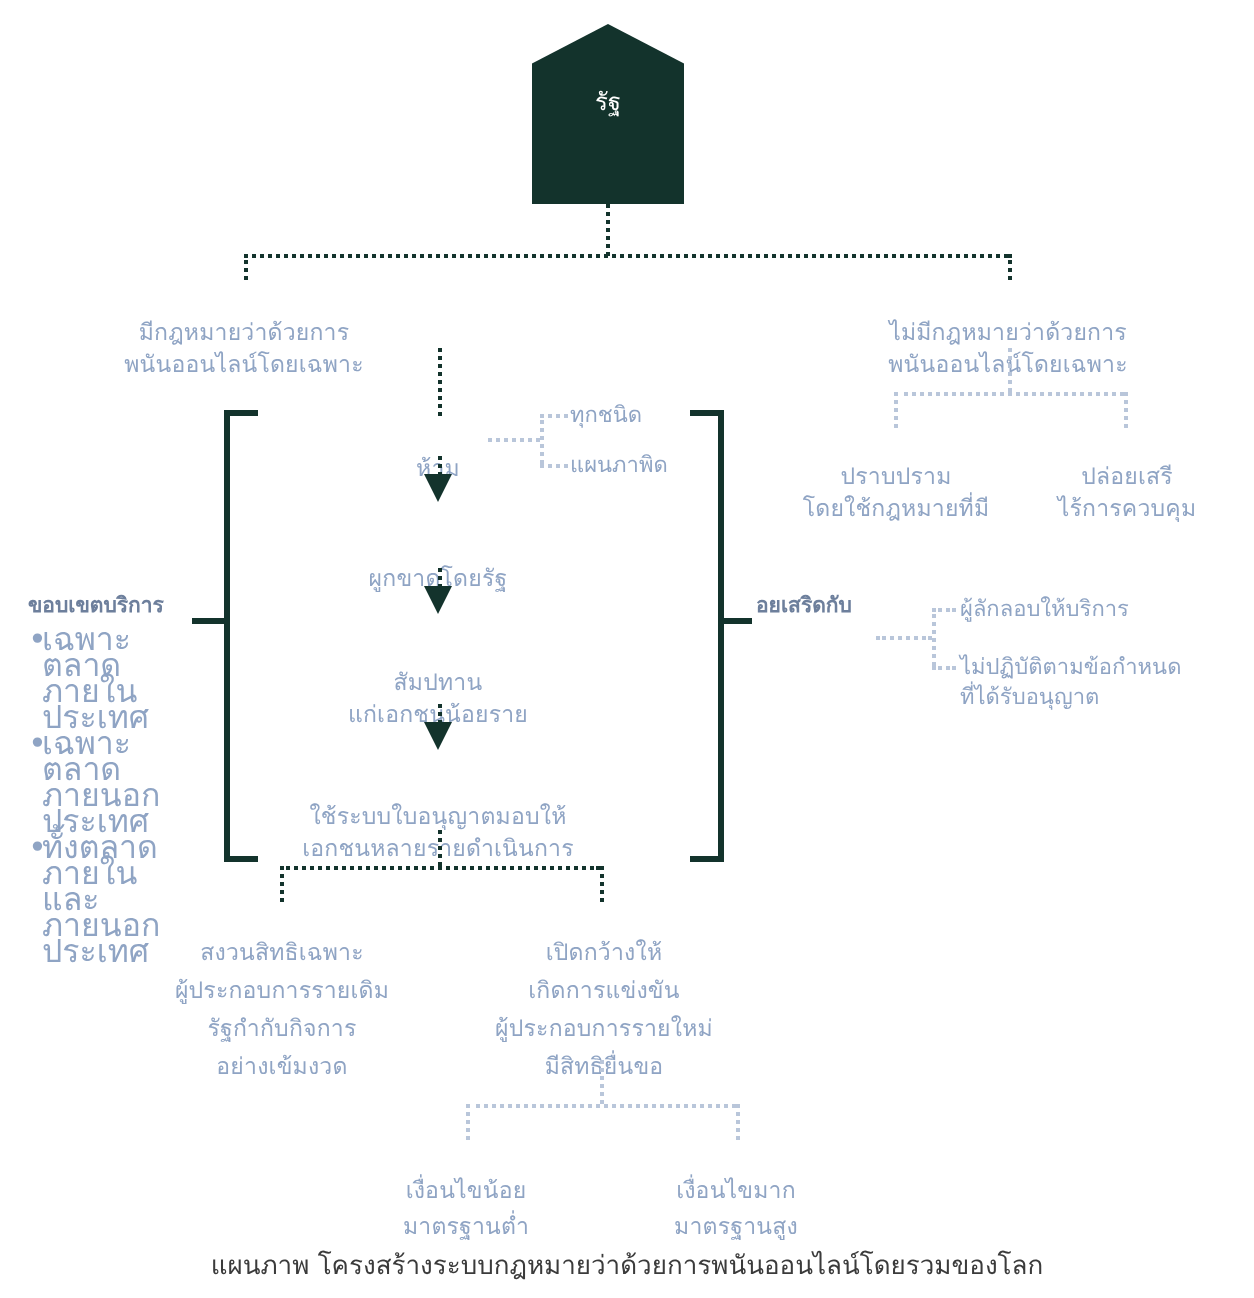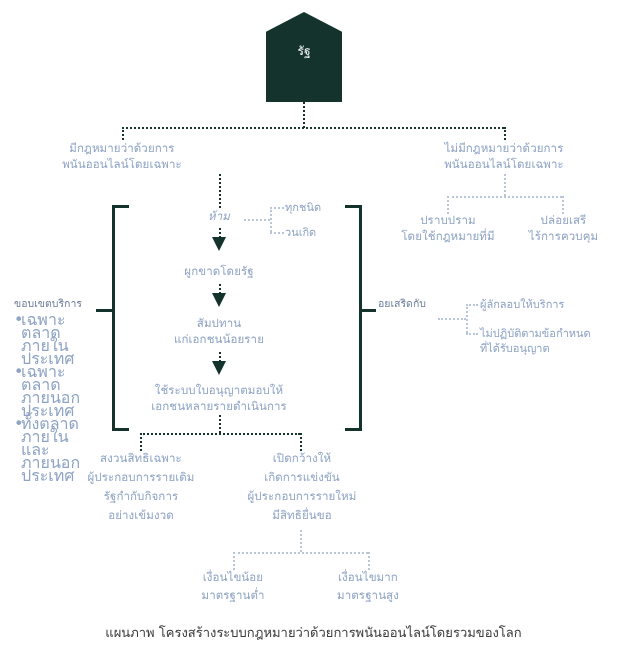--- a/index.html
+++ b/index.html
@@ -22,21 +22,21 @@
   }
   .node {
     position: absolute;
     text-align: center;
     color: #8fa4c4;
     font-size: 11.5px;
     line-height: 16px;
     white-space: pre-line;
     letter-spacing: 0.1px;
   }
-  .node.blue   { color: #8fa4c4; }
+  .node.blue   { color: #8fa4c4; margin-top: 18px; }
   .state-box {
     position: absolute;
     left: 266px;
     top: 12px;
     width: 76px;
     height: 90px;
     background: #13332c;
     clip-path: polygon(0% 22%, 50% 0%, 100% 22%, 100% 100%, 0% 100%);
   }
   .state-label {
@@ -77,21 +77,21 @@
     width: 0; height: 0;
     border-left: 7px solid transparent;
     border-right: 7px solid transparent;
     border-top: 14px solid #13332c;
   }
   .side-title {
     position: absolute;
     color: #6d7f9c;
     font-size: 10.5px;
     line-height: 13.5px;
-    font-weight: normal;
+    font-weight: bold;
   }
   .side-list {
     position: absolute;
     color: #8fa4c4;
     font-size: 16px;
     line-height: 13px;
     margin: 0;
     padding: 0;
     list-style: none;
   }
@@ -150,28 +150,28 @@
   <div class="dot-v light" style="left:447px; top:196px; height:18px;"></div>
   <div class="dot-v light" style="left:562px; top:196px; height:18px;"></div>
 
   <div class="node blue" style="left:388px; top:212px; width:120px;">ปราบปราม
 โดยใช้กฎหมายที่มี</div>
   <div class="node blue" style="left:506px; top:212px; width:115px;">ปล่อยเสรี
 ไร้การควบคุม</div>
 
   <div class="dot-v" style="left:219px; top:174px; height:34px;"></div>
 
-  <div class="node blue" style="left:169px; top:208px; width:100px;font-style:italic;">ห้าม</div>
+  <div class="node blue" style="left:169px; top:208px; width:100px;">ห้าม</div>
 
   <div class="dot-h light" style="left:244px; top:219px; width:26px;"></div>
   <div class="dot-v light" style="left:270px; top:207px; height:25px;"></div>
   <div class="dot-h light" style="left:270px; top:207px; width:14px;"></div>
   <div class="dot-h light" style="left:270px; top:232px; width:14px;"></div>
   <div class="sub-label" style="left:285px; top:200px;">ทุกชนิด</div>
-  <div class="sub-label" style="left:285px; top:225px;">วนเกิด</div>
+  <div class="sub-label" style="left:285px; top:225px;">แผนภาพิด</div>
 
   <div class="dot-v" style="left:219px; top:228px; height:10px;"></div>
   <div class="arrow-head" style="left:212px; top:237px;"></div>
 
   <div class="node blue" style="left:159px; top:263px; width:120px;">ผูกขาดโดยรัฐ</div>
 
   <div class="dot-v" style="left:219px; top:284px; height:10px;"></div>
   <div class="arrow-head" style="left:212px; top:293px;"></div>
 
   <div class="node blue" style="left:149px; top:315px; width:140px;">สัมปทาน

